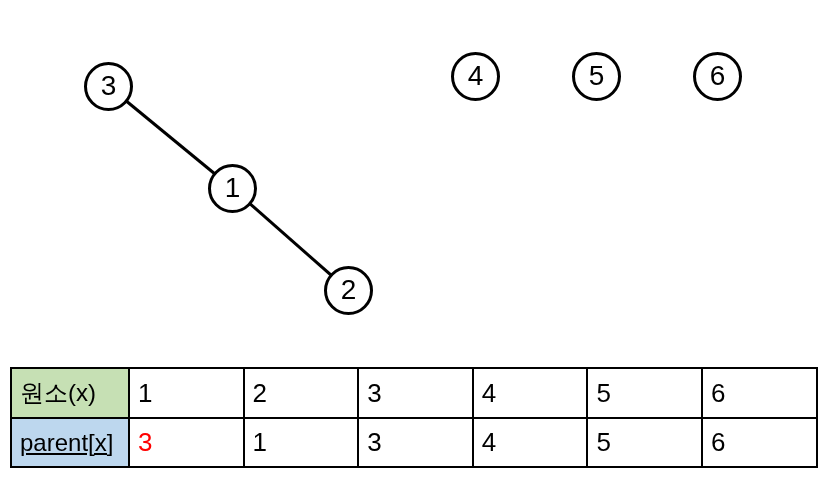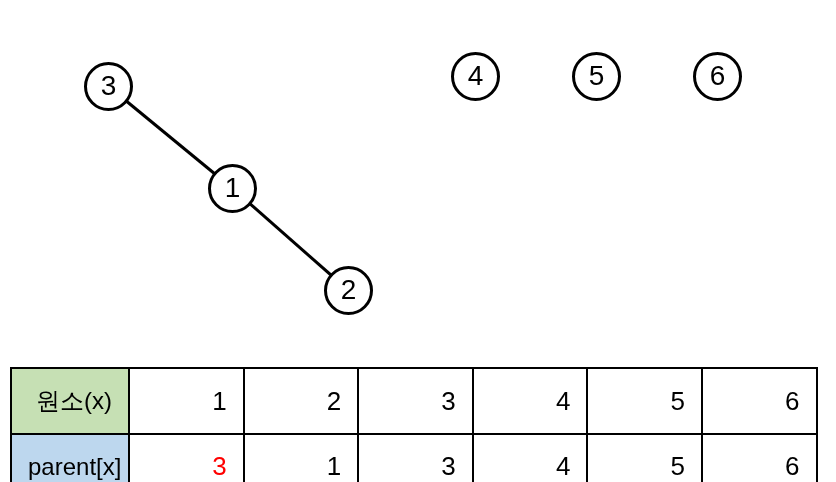--- a/index.html
+++ b/index.html
@@ -55,31 +55,31 @@
   .ds-table {
     position: absolute;
     left: 10px; top: 367px;
     border-collapse: collapse;
     table-layout: fixed;
     width: 806px;
   }
   .ds-table td {
     border: 2px solid var(--ink);
     height: 48px;
-    padding: 16px;
-    text-align: right;
+    padding: 8px;
+    text-align: left;
     vertical-align: middle;
     font-size: 26px;
     color: var(--ink);
     overflow: hidden;
     white-space: nowrap;
   }
   .ds-table td.row-header { font-size: 24px; }
   .ds-table tr.row-element td.row-header { background: var(--green); }
-  .ds-table tr.row-parent  td.row-header { background: var(--blue); }
+  .ds-table tr.row-parent  td.row-header { background: var(--blue); text-decoration: underline; }
   .ds-table td.highlight { color: var(--red); }
 </style>
 </head>
 <body>
 
 <div class="canvas">
 
   <svg class="edges-svg" viewBox="0 0 836 482" aria-hidden="true">
     <line x1="108" y1="86" x2="232" y2="188"></line>
     <line x1="232" y1="188" x2="348" y2="290"></line>

